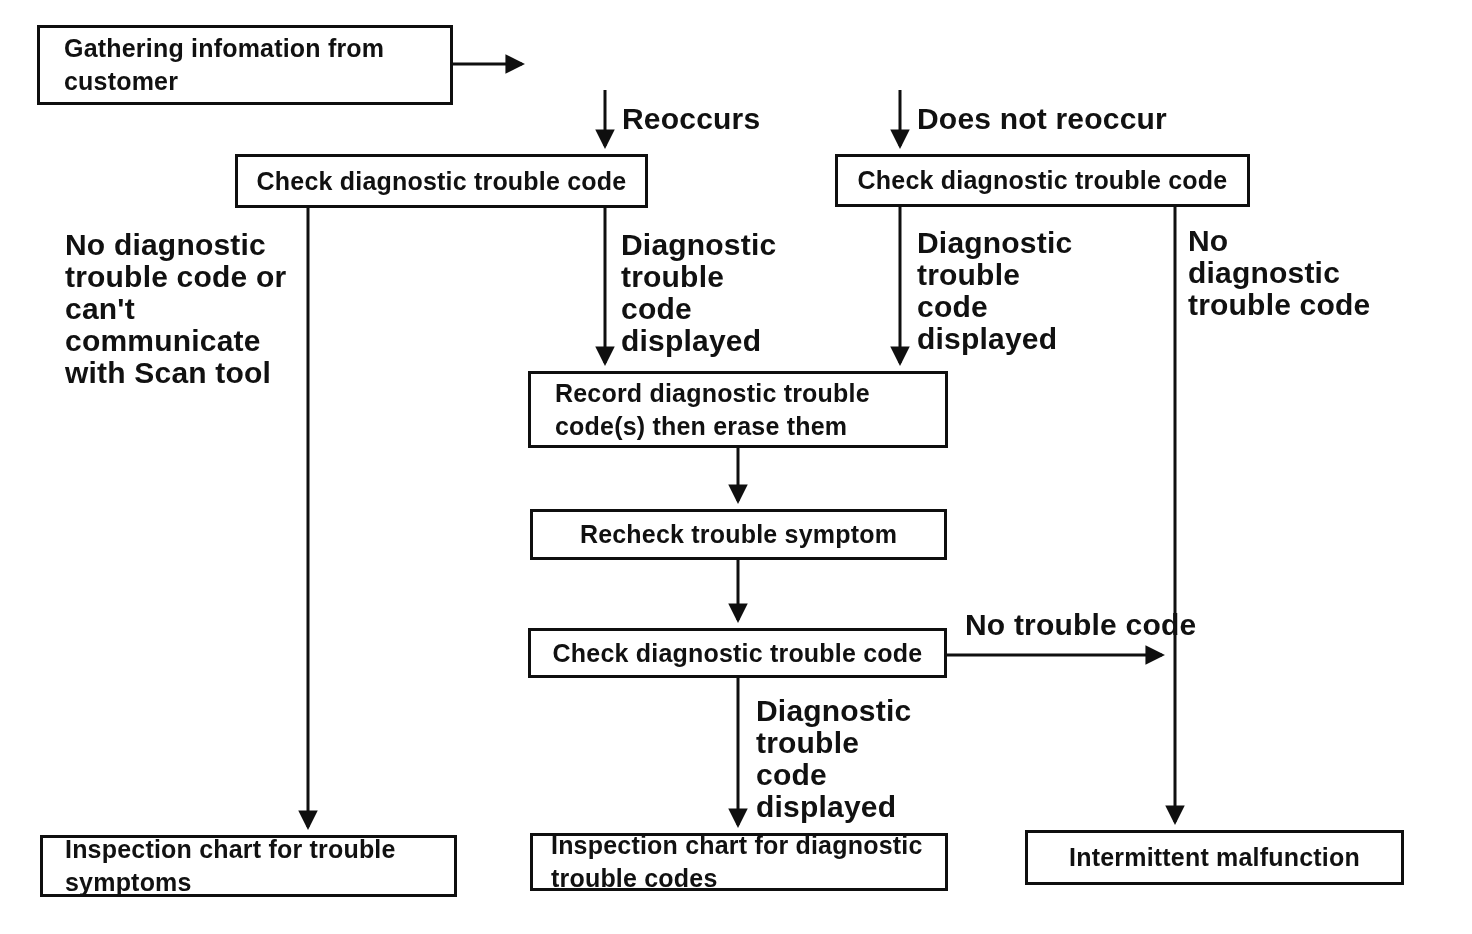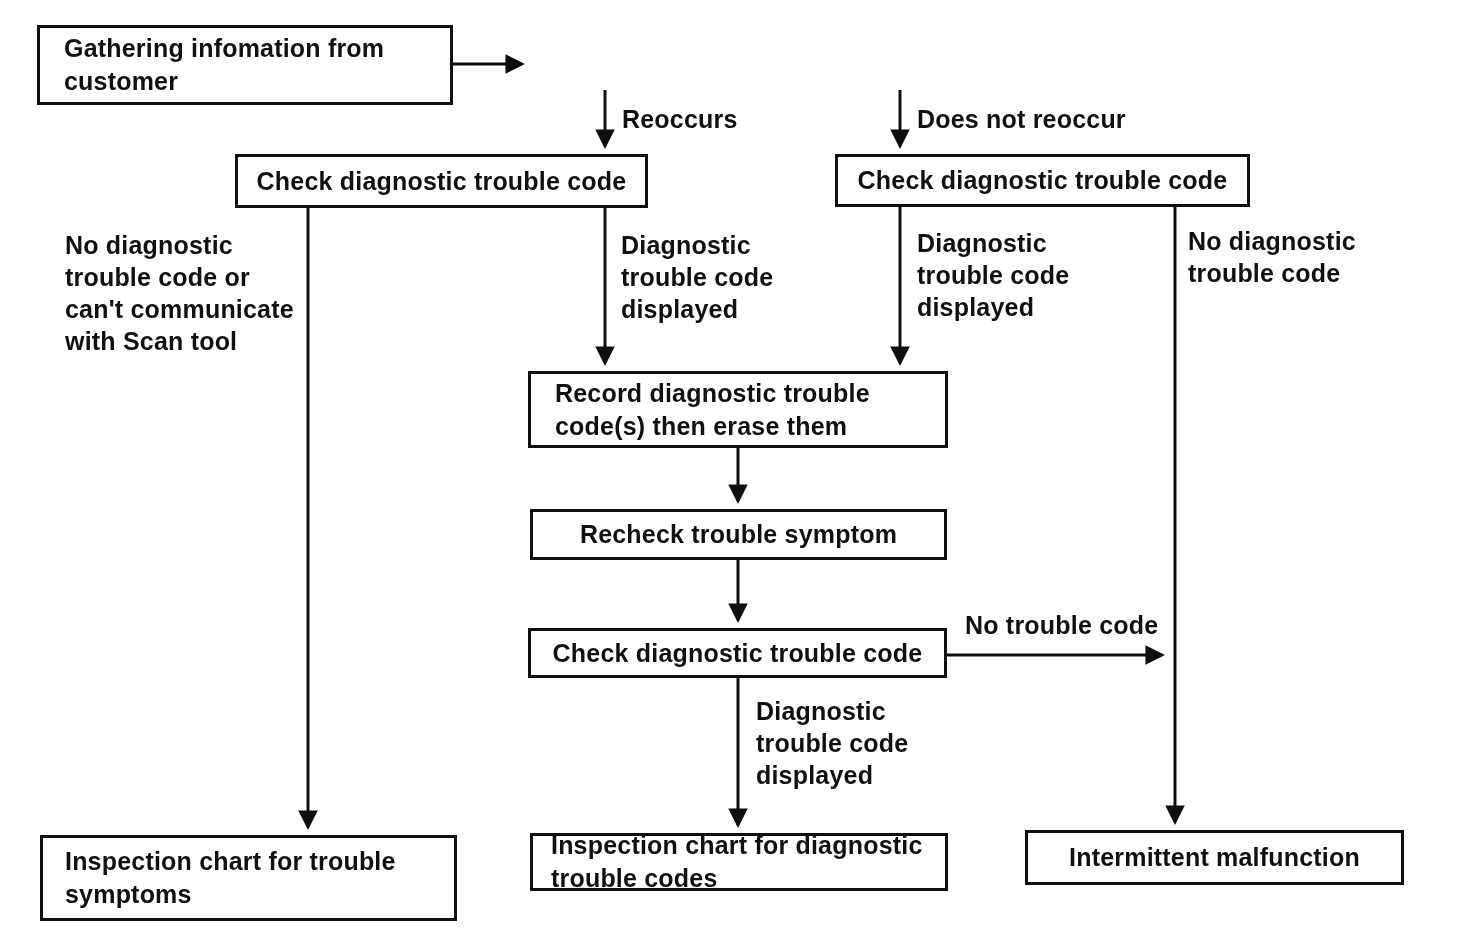--- a/index.html
+++ b/index.html
@@ -20,21 +20,21 @@
     align-items:center;
     font-size:25px;
     font-weight:bold;
     line-height:33px;
     letter-spacing:0.2px;
   }
   .node.center{justify-content:center;text-align:center;}
   .node.left{justify-content:flex-start;text-align:left;}
   .edge-label{
     position:absolute;
-    font-size:25px;
+    font-size:30px;
     font-weight:bold;
     line-height:32px;
     letter-spacing:0.2px;
     white-space:normal;
   }
   .nowrap{white-space:nowrap;}
   svg#wires{position:absolute;left:0;top:0;width:1472px;height:934px;}
   svg#wires line{stroke:#0f0f0f;stroke-width:3;}
 </style>
 </head>
@@ -79,21 +79,21 @@
   </div>
 
   <div class="node center" style="left:530px;top:509px;width:417px;height:51px;">
     <span>Recheck trouble symptom</span>
   </div>
 
   <div class="node center" style="left:528px;top:628px;width:419px;height:50px;">
     <span>Check diagnostic trouble code</span>
   </div>
 
-  <div class="node left" style="left:40px;top:835px;width:417px;height:86px;padding-left:22px;padding-right:10px;">
+  <div class="node left" style="left:40px;top:835px;width:417px;height:62px;padding-left:22px;padding-right:10px;">
     <span>Inspection chart for trouble symptoms</span>
   </div>
 
   <div class="node left" style="left:530px;top:833px;width:418px;height:58px;padding-left:18px;padding-right:10px;">
     <span>Inspection chart for diagnostic trouble codes</span>
   </div>
 
   <div class="node center" style="left:1025px;top:830px;width:379px;height:55px;">
     <span>Intermittent malfunction</span>
   </div>

